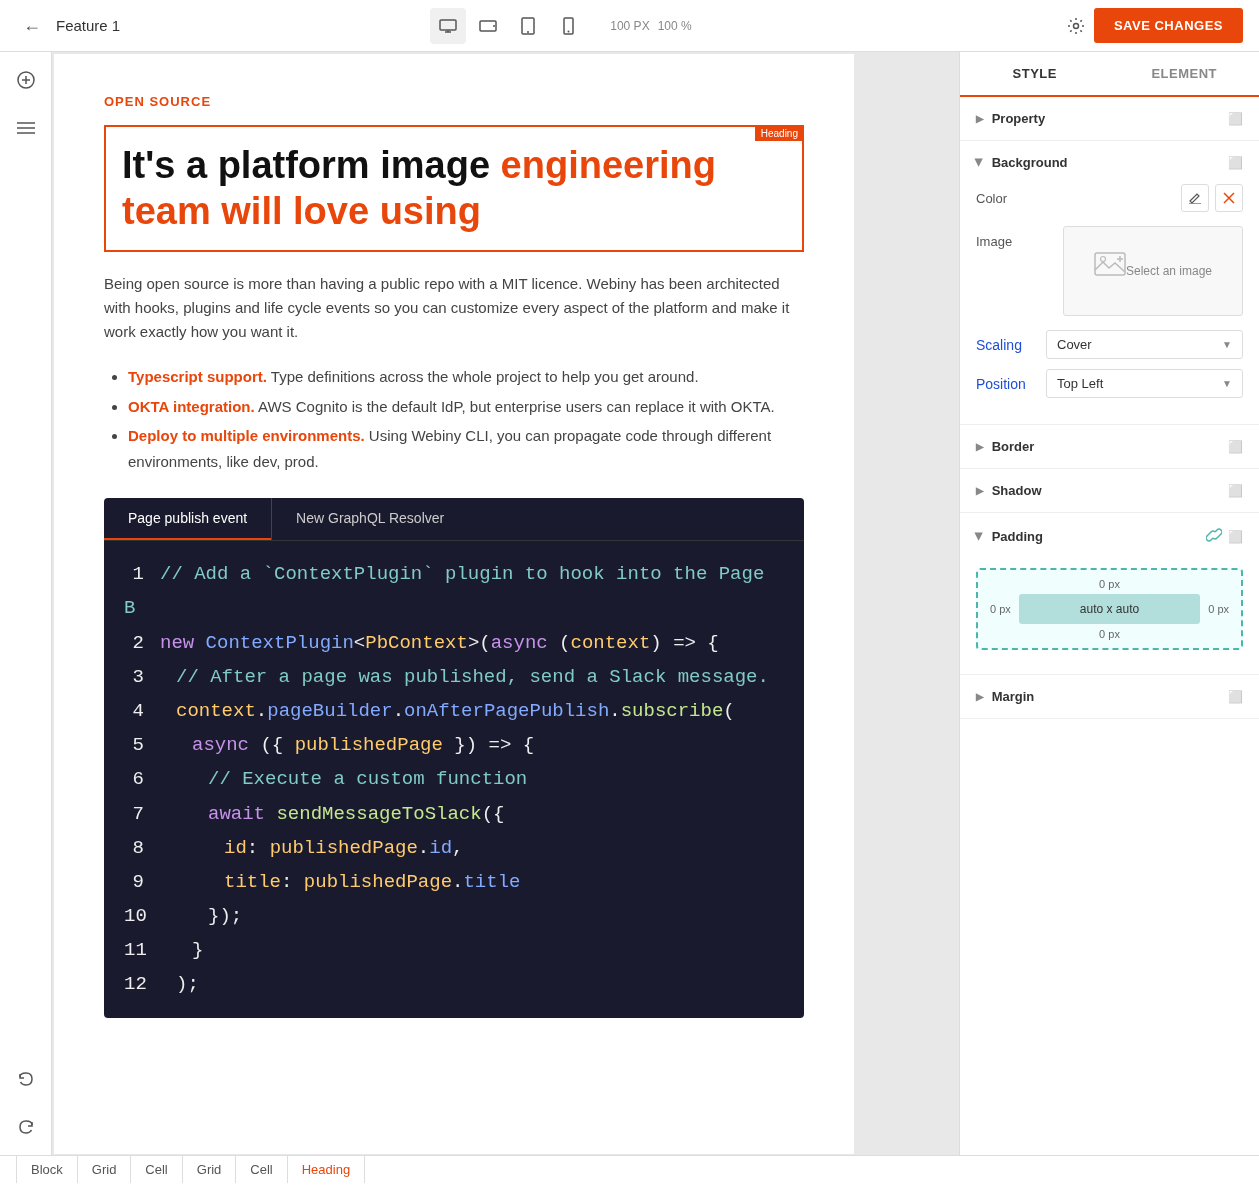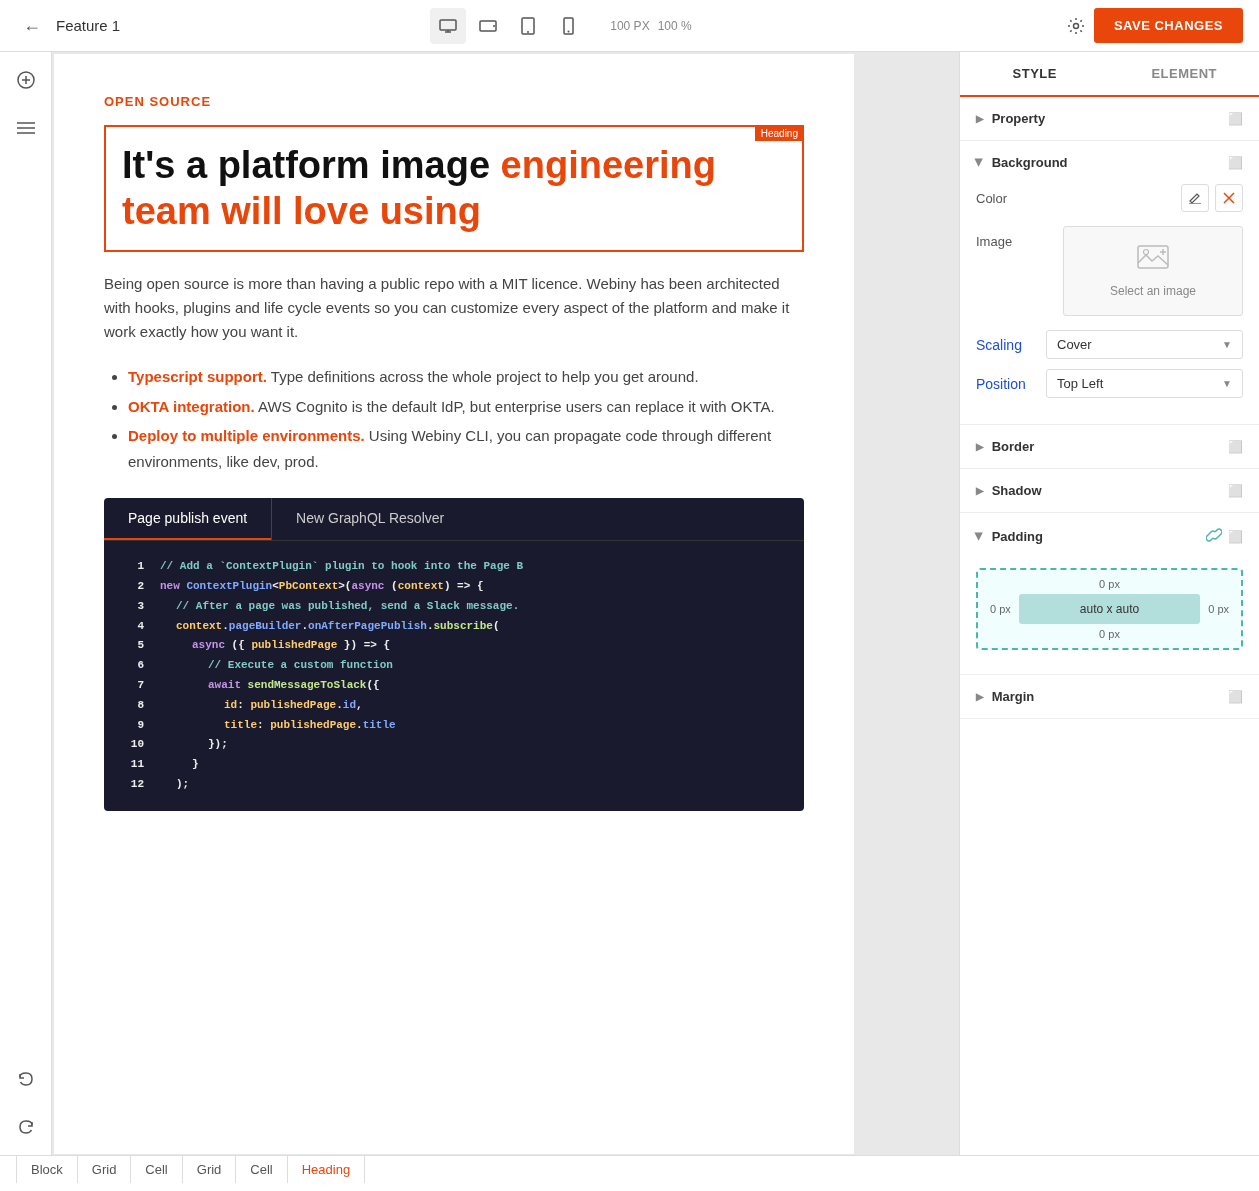--- a/index.html
+++ b/index.html
@@ -46,21 +46,21 @@
     .heading-text .highlight { color: #e8460a; }
     .body-text { font-size: 15px; line-height: 1.6; color: #444; margin-bottom: 20px; }
     .bullet-list { list-style: disc; padding-left: 24px; margin-bottom: 24px; }
     .bullet-list li { font-size: 15px; line-height: 1.7; color: #444; margin-bottom: 4px; }
     .bullet-list li strong { color: #e8460a; font-weight: 600; }
     .code-image { width: 100%; background: #1a1a2e; border-radius: 4px; overflow: hidden; }
     .code-header { display: flex; border-bottom: 1px solid #333; }
     .code-tab { padding: 12px 24px; font-size: 14px; color: #ccc; background: transparent; }
     .code-tab.active { color: #fff; border-bottom: 2px solid #e8460a; }
     .code-separator { width: 1px; background: #444; }
-    .code-body { padding: 16px 20px; font-family: 'Courier New', monospace; font-size: 11px; line-height: 1.8; font-weight: bold; }
+    .code-body { padding: 16px 20px; font-family: 'Courier New', monospace; font-size: 19px; line-height: 1.8; }
     .line-num { color: #555; margin-right: 16px; display: inline-block; width: 20px; text-align: right; }
     .kw-purple { color: #c792ea; }
     .kw-orange { color: #ffcb6b; }
     .kw-blue { color: #82aaff; }
     .kw-green { color: #c3e88d; }
     .kw-teal { color: #80cbc4; }
     .code-white { color: #eee; }
 
     
     .breadcrumb-bar {
@@ -93,21 +93,21 @@
     .section-content { padding: 0 16px 16px; }
 
     
     .field-row { display: flex; align-items: center; margin-bottom: 14px; }
     .field-label { font-size: 13px; color: #555; width: 70px; flex-shrink: 0; }
     .color-icons { display: flex; gap: 6px; align-items: center; margin-left: auto; }
     .color-edit-btn { width: 28px; height: 28px; border: 1px solid #ddd; border-radius: 3px; display: flex; align-items: center; justify-content: center; cursor: pointer; font-size: 14px; color: #555; }
     .color-slash-btn { width: 28px; height: 28px; border: 1px solid #ddd; border-radius: 3px; display: flex; align-items: center; justify-content: center; cursor: pointer; color: #e8460a; font-size: 14px; }
 
     .image-placeholder {
-      border: 1px solid #ddd; background: #f8f8f8; display: flex; flex-direction: column;
+      border: 1px solid #ddd; background: #f8f8f8; display: flex; 
       align-items: center; justify-content: center; height: 90px; cursor: pointer;
       border-radius: 3px; margin-left: auto; width: 180px;
     }
     .image-placeholder-icon { font-size: 28px; color: #bbb; margin-bottom: 4px; }
     .image-placeholder-text { font-size: 12px; color: #888; }
 
     .select-row { display: flex; align-items: center; margin-bottom: 10px; }
     .select-label { font-size: 14px; color: #1d4ed8; width: 70px; flex-shrink: 0; }
     .select-field {
       flex: 1; border: 1px solid #ddd; border-radius: 3px; padding: 6px 10px;

